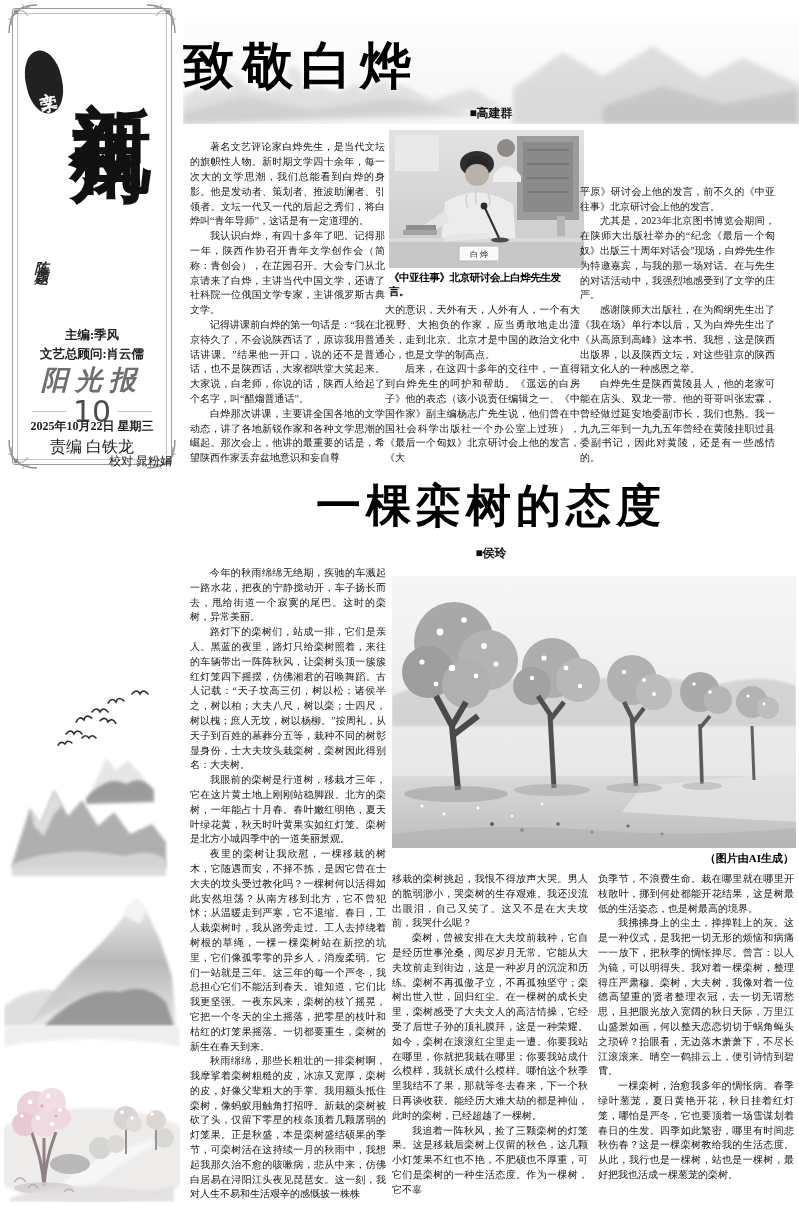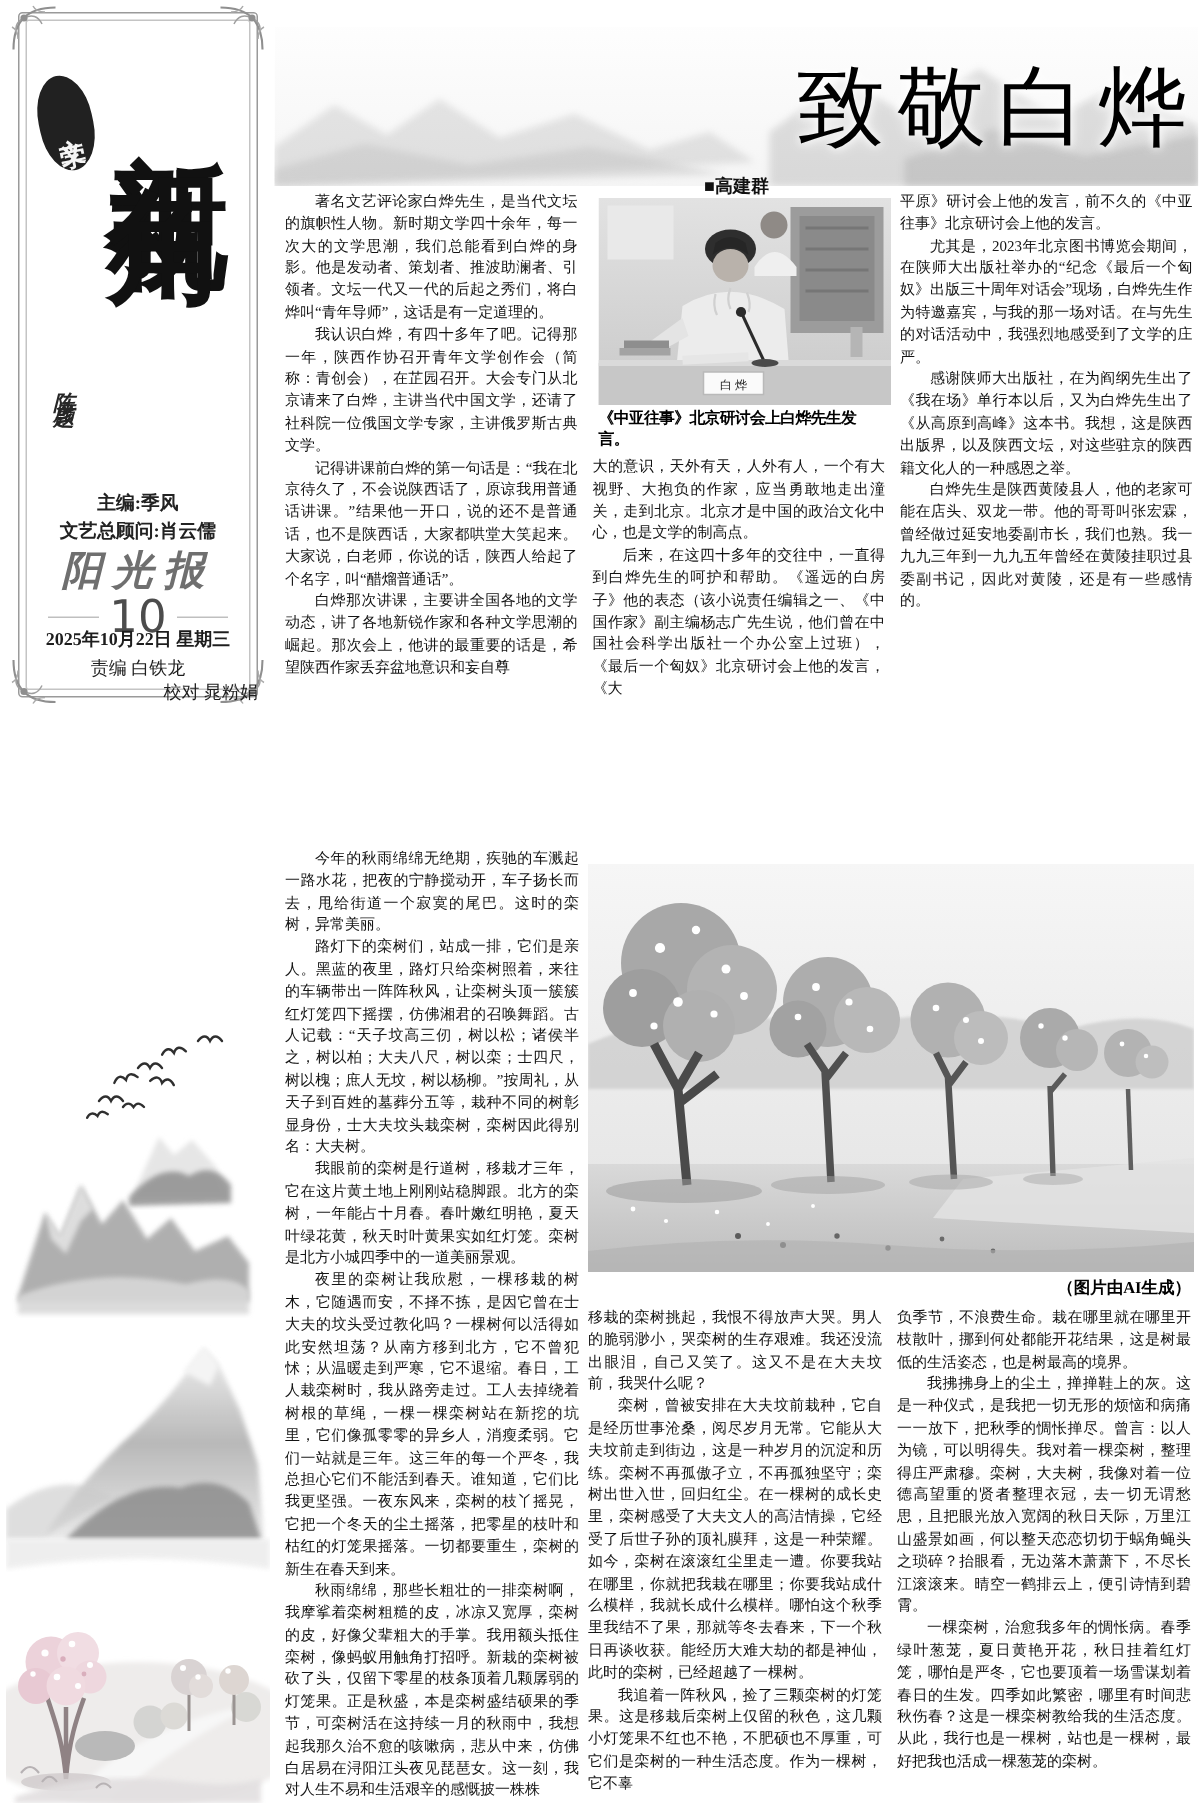--- a/index.html
+++ b/index.html
@@ -26,35 +26,35 @@
   .editors{position:absolute;left:0;right:0;top:318px;text-align:center;font-size:12.5px;
         font-weight:700;color:#222;line-height:19px;}
   .paper-name{position:absolute;left:0;right:0;top:354px;text-align:center;font-size:27px;
         color:#6f6f6f;font-weight:700;font-style:italic;letter-spacing:7px;
         font-family:"DejaVu Serif",serif;}
   .pagenum-row{position:absolute;left:0;right:0;top:386px;display:flex;align-items:center;
         justify-content:center;gap:7px;}
   .pagenum{font-size:30px;color:#4c4c4c;font-family:"DejaVu Sans",sans-serif;}
   .rule{width:34px;height:1px;background:#bfbfbf;}
   .mast-date{position:absolute;left:0;right:0;top:410px;text-align:center;font-size:12px;font-weight:700;color:#1d1d1d;}
-  .mast-duty{position:absolute;left:0;right:0;top:429px;text-align:center;font-size:12px;color:#1d1d1d;}
+  .mast-duty{position:absolute;left:0;right:0;top:429px;text-align:center;font-size:16px;color:#1d1d1d;}
   .mast-proof{position:absolute;left:0;right:0;top:445px;text-align:right;font-size:12px;color:#1d1d1d;}
 
   
   p{margin:0;text-indent:2em;text-align:justify;font-size:10px;line-height:14.8px;color:#141414;}
   p.cont{text-indent:0;}
   .byline{text-align:center;font-size:12px;font-weight:700;color:#111;}
 
   
   .a1-head{position:absolute;left:183px;top:18px;width:616px;height:106px;}
   .a1-head svg{position:absolute;inset:0;}
-  .a1-title{position:relative;margin:14px 0 0;text-align:right;font-size:59px;font-weight:400;
+  .a1-title{position:relative;margin:14px 0 0;text-align:left;font-size:51px;font-weight:700;
         letter-spacing:8px;color:#000;text-shadow:0 0 6px #fff,0 0 10px #fff;}
   .a1-byline{position:relative;margin-top:4px;}
-  .a1-cols{position:absolute;left:190px;top:128px;width:606px;height:338px;display:flex;gap:10px;overflow:hidden;}
+  .a1-cols{position:absolute;left:190px;top:128px;width:606px;height:338px;display:flex;overflow:hidden;align-items:flex-end;}
   .colA{width:195px;flex:none;}
   figure{margin:4px;}
   .a1-photo{display:block;width:195px;height:138px;}
   figcaption{font-size:10.5px;font-weight:700;line-height:14px;margin:3px 0 3px;letter-spacing:-0.4px;color:#000;}
 
   
   .a2-head{position:absolute;left:183px;top:476px;width:616px;text-align:center;}
   .a2-title{margin:0;font-size:45px;font-weight:900;letter-spacing:5px;color:#000;}
   .a2-byline{margin-top:9px;}
   .a2-col1{position:absolute;left:190px;top:566px;width:196px;height:639px;overflow:hidden;}
@@ -190,20 +190,24 @@
       <p>后来，在这四十多年的交往中，一直得到白烨先生的呵护和帮助。《遥远的白房子》他的表态（该小说责任编辑之一、《中国作家》副主编杨志广先生说，他们曾在中国社会科学出版社一个办公室上过班），《最后一个匈奴》北京研讨会上他的发言，《大</p>
     </div>
     <div class="colA">
       <p class="cont">平原》研讨会上他的发言，前不久的《中亚往事》北京研讨会上他的发言。</p>
       <p>尤其是，2023年北京图书博览会期间，在陕师大出版社举办的“纪念《最后一个匈奴》出版三十周年对话会”现场，白烨先生作为特邀嘉宾，与我的那一场对话。在与先生的对话活动中，我强烈地感受到了文学的庄严。</p>
       <p>感谢陕师大出版社，在为阎纲先生出了《我在场》单行本以后，又为白烨先生出了《从高原到高峰》这本书。我想，这是陕西出版界，以及陕西文坛，对这些驻京的陕西籍文化人的一种感恩之举。</p>
       <p>白烨先生是陕西黄陵县人，他的老家可能在店头、双龙一带。他的哥哥叫张宏霖，曾经做过延安地委副市长，我们也熟。我一九九三年到一九九五年曾经在黄陵挂职过县委副书记，因此对黄陵，还是有一些感情的。</p>
     </div>
   </div>
 
+  <header class="a2-head">
+    <h2 class="a2-title">一棵栾树的态度</h2>
+    <div class="byline a2-byline">■侯玲</div>
+  </header>
 
   <div class="a2-col1">
     <p>今年的秋雨绵绵无绝期，疾驰的车溅起一路水花，把夜的宁静搅动开，车子扬长而去，甩给街道一个寂寞的尾巴。这时的栾树，异常美丽。</p>
     <p>路灯下的栾树们，站成一排，它们是亲人。黑蓝的夜里，路灯只给栾树照着，来往的车辆带出一阵阵秋风，让栾树头顶一簇簇红灯笼四下摇摆，仿佛湘君的召唤舞蹈。古人记载：“天子坟高三仞，树以松；诸侯半之，树以柏；大夫八尺，树以栾；士四尺，树以槐；庶人无坟，树以杨柳。”按周礼，从天子到百姓的墓葬分五等，栽种不同的树彰显身份，士大夫坟头栽栾树，栾树因此得别名：大夫树。</p>
     <p>我眼前的栾树是行道树，移栽才三年，它在这片黄土地上刚刚站稳脚跟。北方的栾树，一年能占十月春。春叶嫩红明艳，夏天叶绿花黄，秋天时叶黄果实如红灯笼。栾树是北方小城四季中的一道美丽景观。</p>
     <p>夜里的栾树让我欣慰，一棵移栽的树木，它随遇而安，不择不拣，是因它曾在士大夫的坟头受过教化吗？一棵树何以活得如此安然坦荡？从南方移到北方，它不曾犯怵；从温暖走到严寒，它不退缩。春日，工人栽栾树时，我从路旁走过。工人去掉绕着树根的草绳，一棵一棵栾树站在新挖的坑里，它们像孤零零的异乡人，消瘦柔弱。它们一站就是三年。这三年的每一个严冬，我总担心它们不能活到春天。谁知道，它们比我更坚强。一夜东风来，栾树的枝丫摇晃，它把一个冬天的尘土摇落，把零星的枝叶和枯红的灯笼果摇落。一切都要重生，栾树的新生在春天到来。</p>
     <p>秋雨绵绵，那些长粗壮的一排栾树啊，我摩挲着栾树粗糙的皮，冰凉又宽厚，栾树的皮，好像父辈粗大的手掌。我用额头抵住栾树，像蚂蚁用触角打招呼。新栽的栾树被砍了头，仅留下零星的枝条顶着几颗孱弱的灯笼果。正是秋盛，本是栾树盛结硕果的季节，可栾树活在这持续一月的秋雨中，我想起我那久治不愈的咳嗽病，悲从中来，仿佛白居易在浔阳江头夜见琵琶女。这一刻，我对人生不易和生活艰辛的感慨披一株株</p>
   </div>
 
   <div class="a2-photo">

